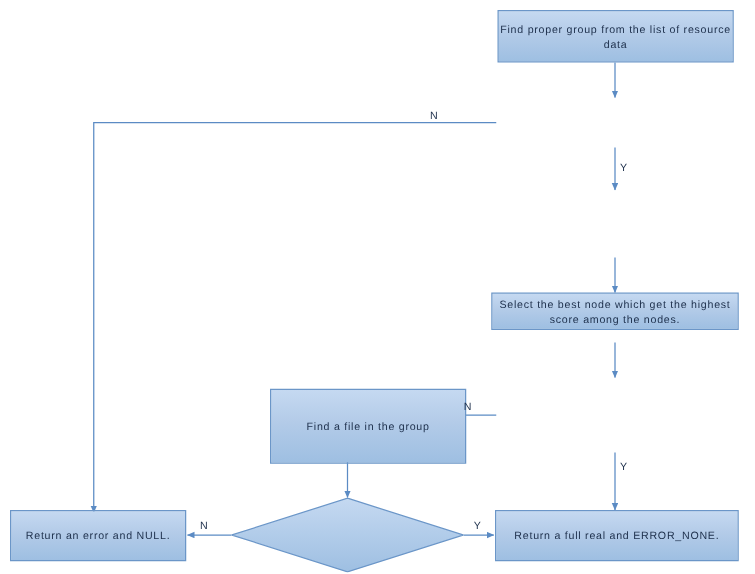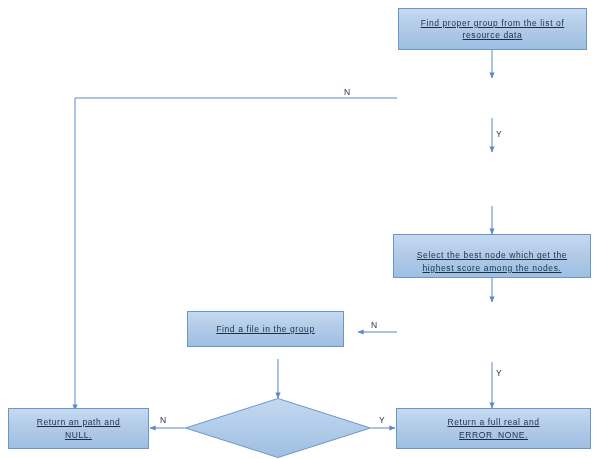--- a/index.html
+++ b/index.html
@@ -27,22 +27,21 @@
     position: absolute;
     box-sizing: border-box;
     display: flex;
     align-items: center;
     justify-content: center;
     text-align: center;
     color: #1c2e4a;
     font-size: 8.5px;
     letter-spacing: 0.6px;
     line-height: 1.45;
-    padding: 3px 15px;
-    text-decoration: underline;
+    padding: 3px 0;
   }
   .process {
     background: linear-gradient(to bottom, #c5d9f1 0%, #b3cbe8 45%, #9ebfe2 100%);
     border: 1px solid #6b96c8;
   }
   .decision-wrap {
     position: absolute;
     display: flex;
     align-items: center;
     justify-content: center;
@@ -103,30 +102,30 @@
 
       <path d="M371,428 L395,428" marker-end="url(#arrow)"></path>
     </g>
   </svg>
 
   <div class="node process" style="left:398px; top:8px; width:189px; height:42px;">
     <span>Find proper group from the list of resource data</span>
   </div>
 
 
-  <div class="node process" style="left:393px; top:234px; width:198px; height:44px;align-items:flex-end;">
+  <div class="node process" style="left:393px; top:234px; width:198px; height:30px;">
     <span>Select the best node which get the highest score among the nodes.</span>
   </div>
 
-  <div class="node process" style="left:187px; top:311px; width:157px; height:36px;">
+  <div class="node process" style="left:216px; top:311px; width:157px; height:60px;">
     <span>Find a file in the group</span>
   </div>
 
   <div class="node process" style="left:8px; top:408px; width:141px; height:41px;">
-    <span>Return an path and NULL.</span>
+    <span>Return an error and NULL.</span>
   </div>
 
   <div class="node process" style="left:396px; top:408px; width:195px; height:41px;">
     <span>Return a full real and ERROR_NONE.</span>
   </div>
 
 
 
   <div class="decision-wrap" style="left:185px; top:398px; width:186px; height:60px;">
     <svg class="dshape" width="186" height="60" viewBox="0 0 186 60">

